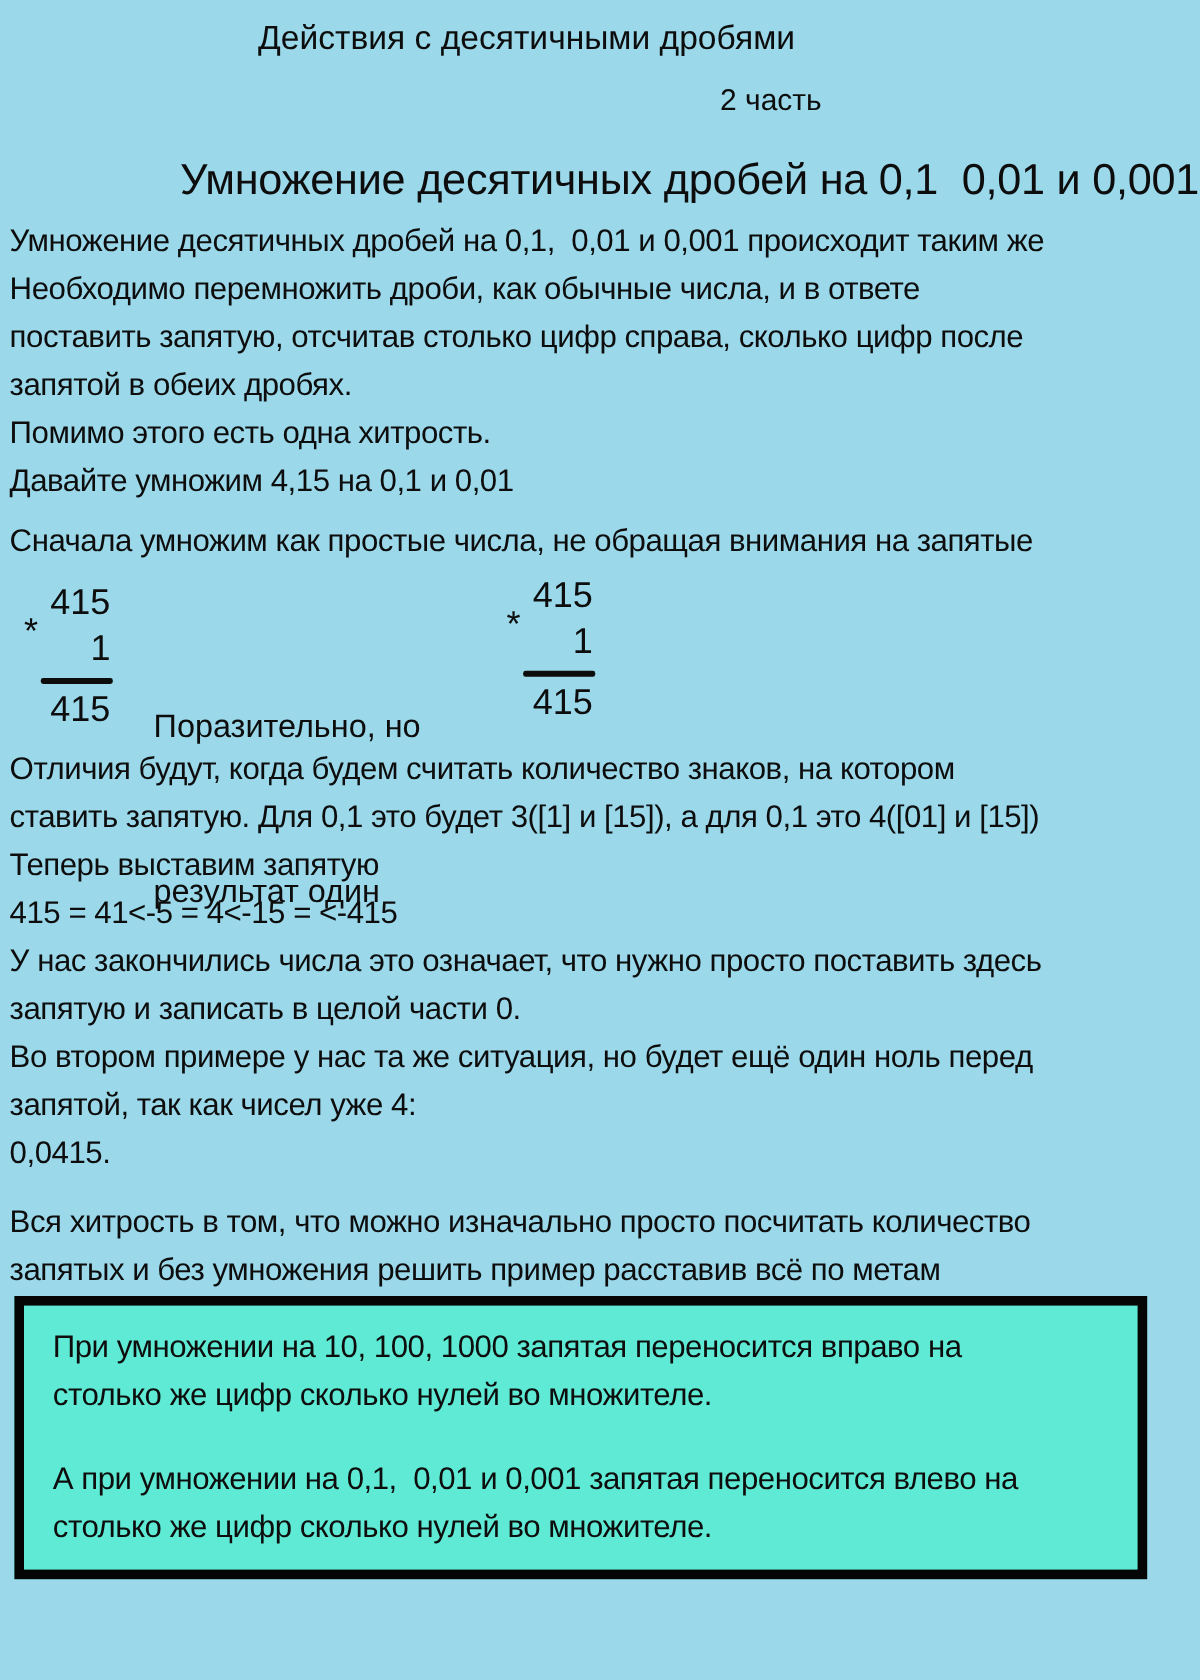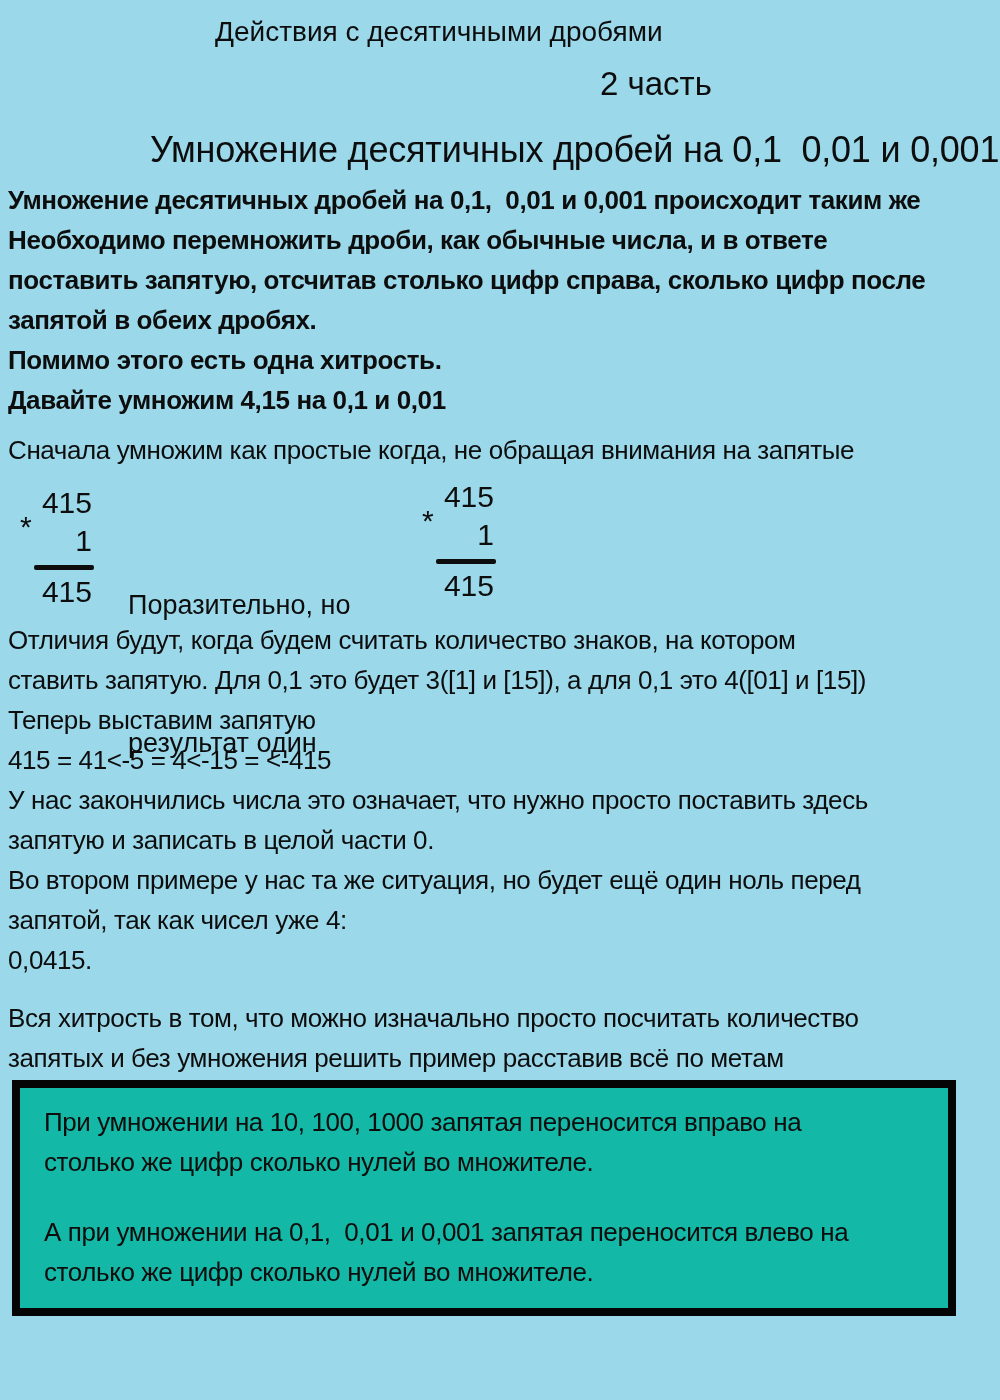--- a/index.html
+++ b/index.html
@@ -6,44 +6,44 @@
   html, body { width: 1000px; height: 1400px; }
   body {
     background: #9ad8ea;
     color: #0d0d0d;
     font-family: "Liberation Sans", "DejaVu Sans", sans-serif;
     overflow: hidden;
   }
   .line { white-space: pre; font-size: 26px; line-height: 40px; letter-spacing: -0.4px; }
 
   .header-title  { font-size: 28px; line-height: 40px; margin: 12px 12px 0 215px; white-space: pre; }
-  .header-part   { font-size: 33px; line-height: 40px; margin: 12px 12px 0 600px; white-space: pre; }
+  .header-part   { font-size: 25px; line-height: 40px; margin: 12px 12px 0 600px; white-space: pre; }
   .section-title { font-size: 36px; line-height: 40px; margin: 26px 0 0 150px; white-space: pre; letter-spacing: -0.2px; }
 
-  .intro       { margin: 10px 0 0 8px; font-weight: bold; }
+  .intro       { margin: 10px 0 0 8px; }
   .simple-line { margin: 10px 0 0 8px; }
 
   .example-row { position: relative; height: 142px; margin-top: 8px; }
   .mult { position: absolute; width: 84px; font-size: 30px; line-height: 38px; }
   .mult-left  { left: 18px; top: 6px; }
   .mult-right { left: 420px; top: 0; }
   .mult .num  { text-align: right; padding-right: 10px; }
   .mult .star { position: absolute; left: 2px; top: 24px; font-size: 30px; }
   .mult .rule { height: 5px; background: #0d0d0d; margin: 5px 0 3px 16px; width: 60px; border-radius: 2px; }
   .mult-note  { position: absolute; left: 128px; top: 12px; font-size: 27px; line-height: 46px; white-space: pre; }
 
   .analysis { margin: 0 0 0 8px; }
   .trick    { margin: 18px 0 0 8px; }
 
   .rule-box {
     margin: 2px 0 0 12px;
     width: 944px;
     border: 8px solid #050505;
     padding: 14px 14px 16px 24px;
-    background: #14b8a6;
+    background: #5eead4;
   }
   .box-spacer { height: 30px; }
 </style>
 </head>
 <body>
 
 <div>
 
   <div class="header-title">Действия с десятичными дробями</div>
   <div class="header-part">2 часть</div>
@@ -51,21 +51,21 @@
 
   <div class="intro">
     <div class="line">Умножение десятичных дробей на 0,1,  0,01 и 0,001 происходит таким же</div>
     <div class="line">Необходимо перемножить дроби, как обычные числа, и в ответе</div>
     <div class="line">поставить запятую, отсчитав столько цифр справа, сколько цифр после</div>
     <div class="line">запятой в обеих дробях.</div>
     <div class="line">Помимо этого есть одна хитрость.</div>
     <div class="line">Давайте умножим 4,15 на 0,1 и 0,01</div>
   </div>
 
-  <div class="simple-line line">Сначала умножим как простые когда, не обращая внимания на запятые</div>
+  <div class="simple-line line">Сначала умножим как простые числа, не обращая внимания на запятые</div>
 
   <div class="example-row">
     <div class="mult mult-left">
       <span class="star">*</span>
       <div class="num">415</div>
       <div class="num">1</div>
       <div class="rule"></div>
       <div class="num">415</div>
     </div>
 

